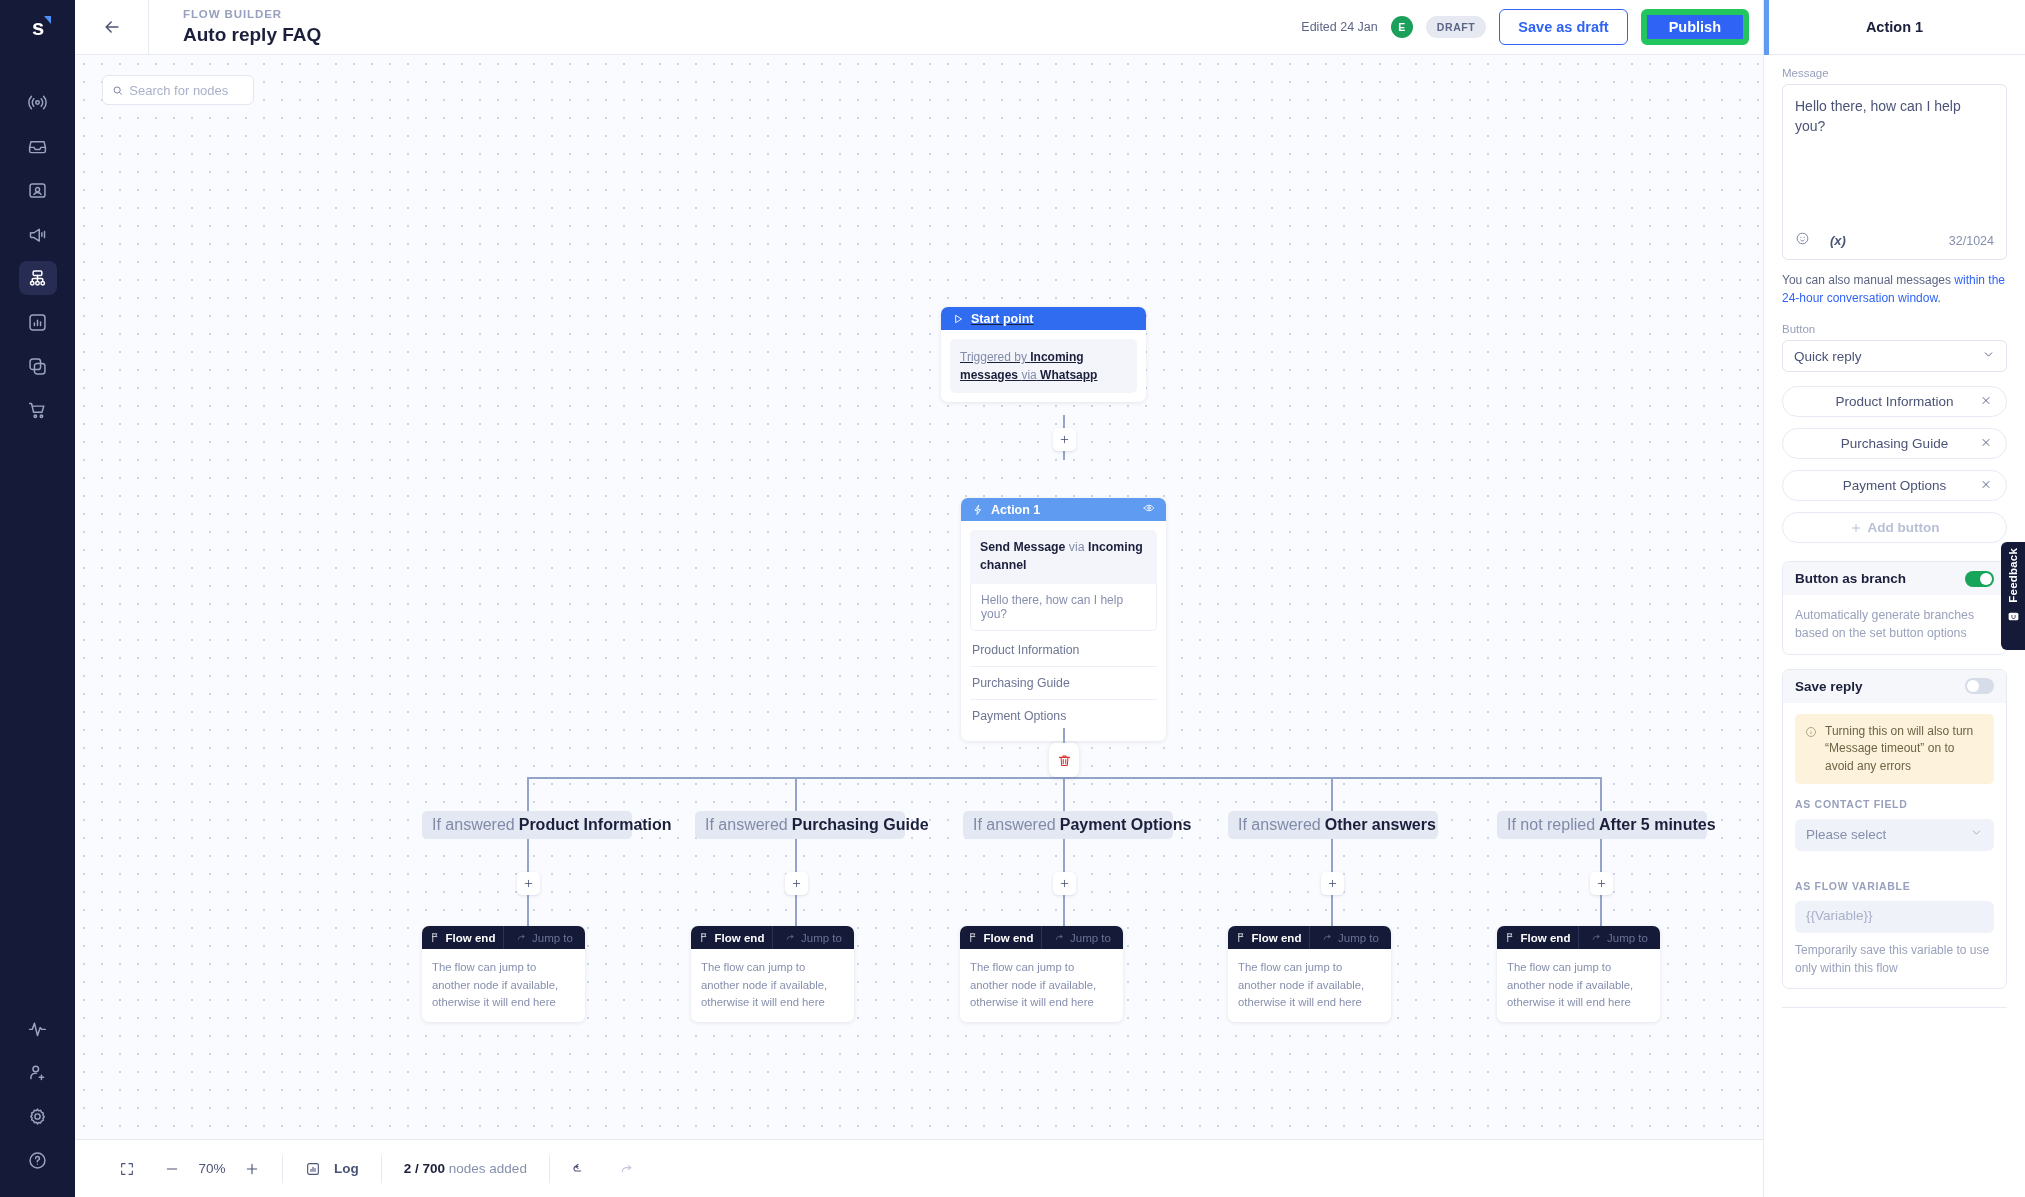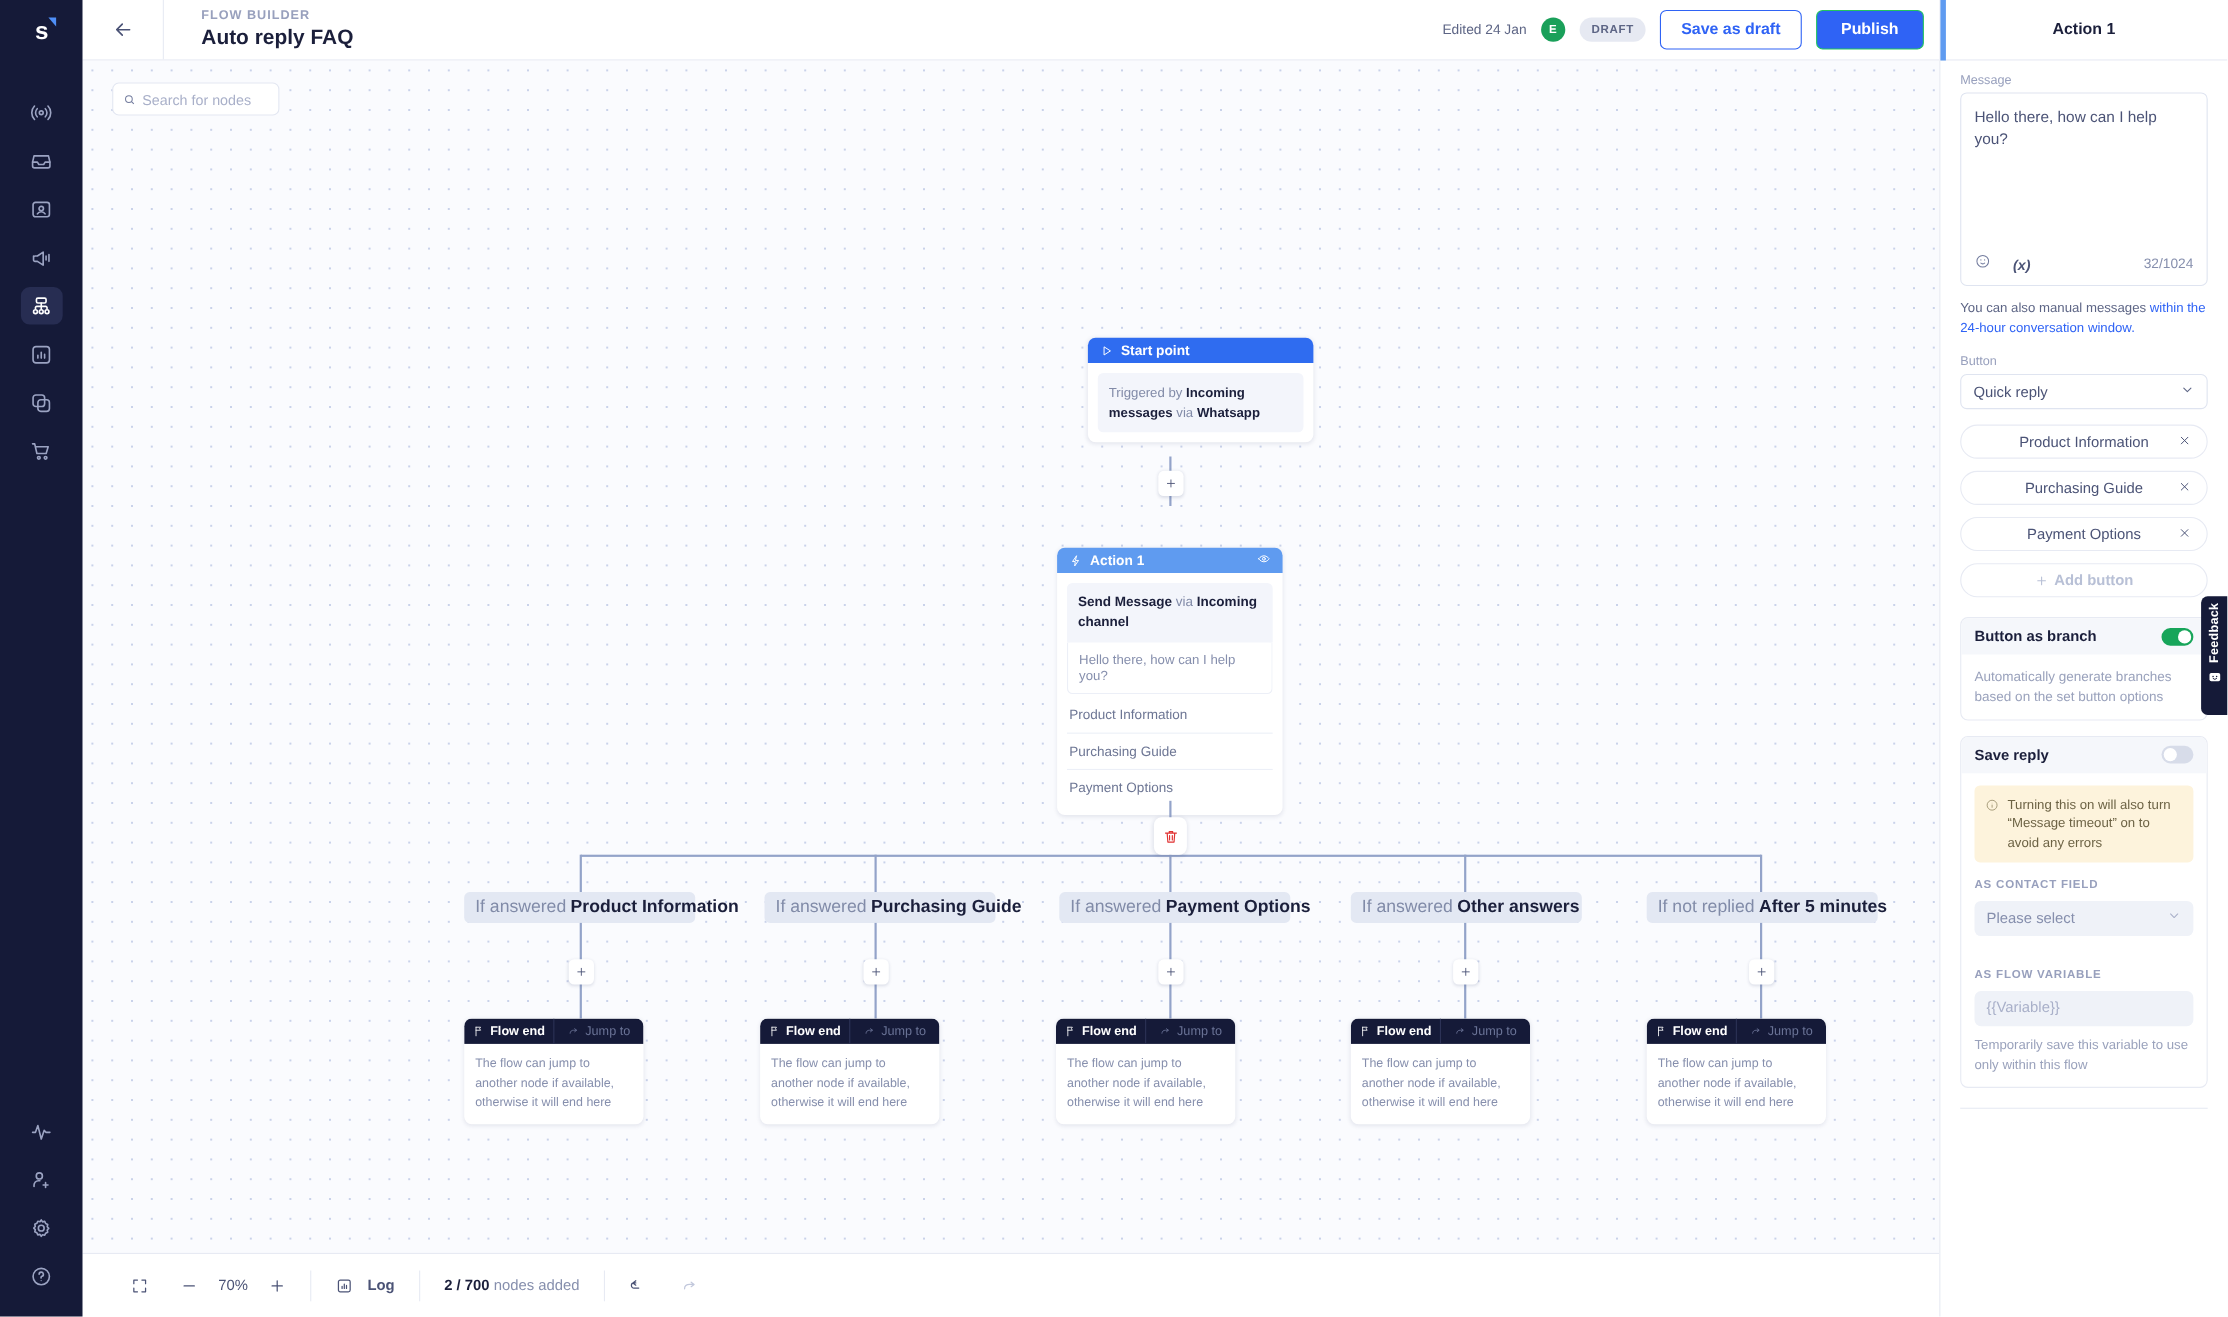--- a/index.html
+++ b/index.html
@@ -65,21 +65,21 @@
   }
   .draft-badge {
     background: #e6e9f2; color: #5d6585; font-size: 10.5px; font-weight: 700;
     letter-spacing: .6px; padding: 5px 11px; border-radius: 11px;
   }
   .btn {
     font-size: 14.5px; font-weight: 700; border-radius: 6px; cursor: pointer;
     display: flex; align-items: center; justify-content: center;
   }
   .btn-outline { border: 1px solid #2f63f5; color: #2f63f5; background: #fff; height: 36px; padding: 0 18px; }
-  .btn-primary { background: #2f63f5; color: #fff; height: 36px; padding: 0 22px; border: 1px solid #22c55e; }
+  .btn-primary { background: #2f63f5; color: #fff; height: 36px; padding: 0 22px; border: 6px solid #22c55e; }
 
   
   .canvas-area { flex: 1; position: relative; overflow: hidden; background: #fafbfe; }
   .dots {
     position: absolute; inset: 0;
     background-image: radial-gradient(#c9d2ea 1.1px, transparent 1.1px);
     background-size: 18px 18px;
   }
   .search-box {
     position: absolute; left: 27px; top: 20px; width: 152px; height: 30px;
@@ -389,21 +389,21 @@
 
       <div class="flow">
 
         <div class="conn" style="left:988px; top:360px; width:2px; height:45px;"></div>
         <div class="plus-btn" style="left:978px; top:373px;">
           <svg viewBox="0 0 24 24">
               <path d="M12 5v14M5 12h14"></path>
             </svg>
         </div>
 
-        <div class="node" style="left:914px; top:252px; width:205px;">
+        <div class="node" style="left:866px; top:252px; width:205px;text-decoration:underline;">
           <div class="node-head start">
             <svg viewBox="0 0 24 24">
                 <path d="M8 5l11 7-11 7z"></path>
               </svg>
             <span>Start point</span>
           </div>
           <div class="node-body">
             <div class="trigger-box">
               <span>Triggered by</span>
               <b>Incoming messages</b>

